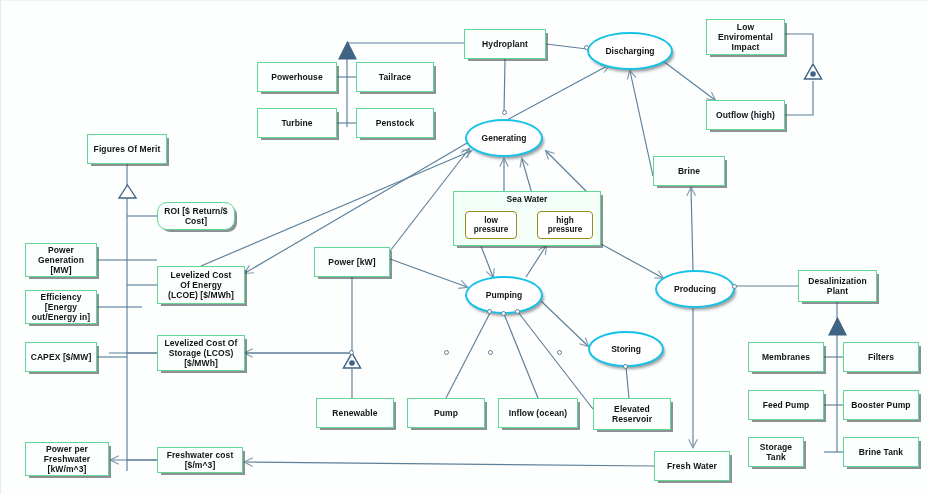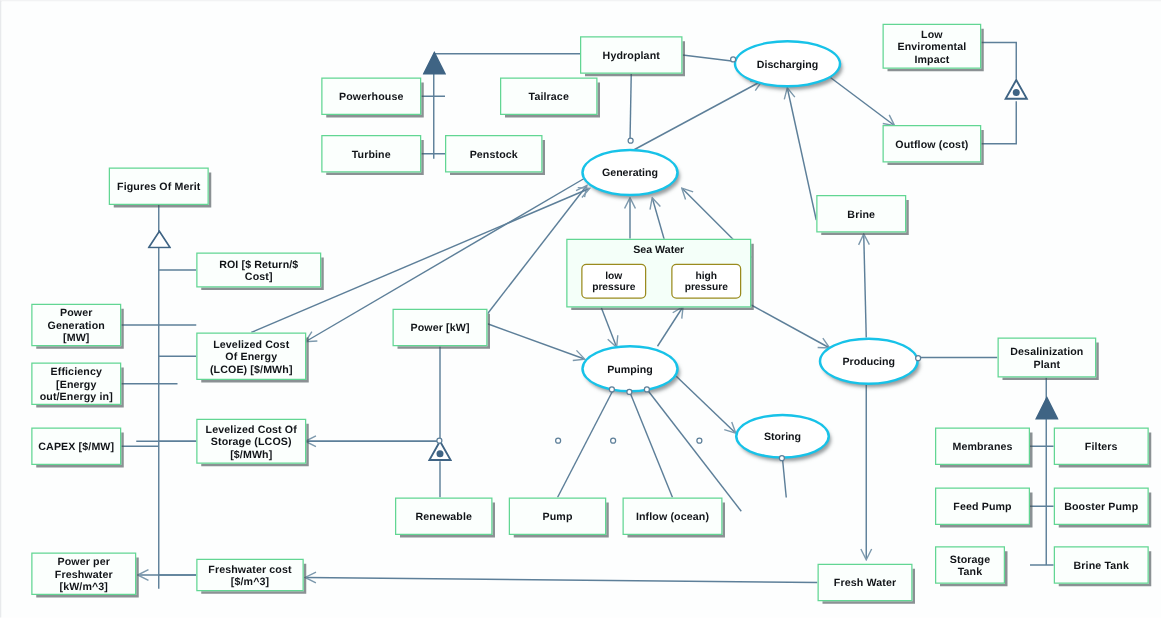--- a/index.html
+++ b/index.html
@@ -212,21 +212,21 @@
   </div>
   <div class="inner" style="left:536px;top:210px;width:56px;height:28px;text-align:center;">
     <span>high
 pressure</span>
   </div>
 
   <div class="node" style="left:86px;top:133px;width:80px;height:30px;">
     <span>Figures Of Merit</span>
     </div>
 
-  <div class="node" style="left:156px;top:201px;width:100px;height:28px;">
+  <div class="node" style="left:156px;top:201px;width:78px;height:28px;border-radius:10px;">
     <span>ROI [$ Return/$
 Cost]</span>
     </div>
 
   <div class="node" style="left:24px;top:242px;width:72px;height:34px;">
     <span>Power
 Generation
 [MW]</span>
     </div>
 
@@ -260,21 +260,21 @@
 
   <div class="node" style="left:156px;top:446px;width:86px;height:26px;">
     <span>Freshwater cost
 [$/m^3]</span>
     </div>
 
   <div class="node" style="left:256px;top:61px;width:80px;height:30px;">
     <span>Powerhouse</span>
     </div>
 
-  <div class="node" style="left:355px;top:61px;width:78px;height:30px;margin-left:44px;">
+  <div class="node" style="left:355px;top:61px;width:78px;height:30px;">
     <span>Tailrace</span>
     </div>
 
   <div class="node" style="left:256px;top:107px;width:80px;height:30px;">
     <span>Turbine</span>
     </div>
 
   <div class="node" style="left:355px;top:107px;width:78px;height:30px;">
     <span>Penstock</span>
     </div>
@@ -283,21 +283,21 @@
     <span>Hydroplant</span>
     </div>
 
   <div class="node" style="left:705px;top:18px;width:79px;height:36px;">
     <span>Low
 Enviromental
 Impact</span>
     </div>
 
   <div class="node" style="left:705px;top:99px;width:79px;height:30px;">
-    <span>Outflow (cost)</span>
+    <span>Outflow (high)</span>
     </div>
 
   <div class="node" style="left:652px;top:155px;width:72px;height:30px;">
     <span>Brine</span>
     </div>
 
   <div class="node" style="left:313px;top:246px;width:76px;height:30px;">
     <span>Power [kW]</span>
     </div>
 
@@ -335,20 +335,24 @@
     </div>
 
   <div class="node" style="left:406px;top:397px;width:78px;height:30px;">
     <span>Pump</span>
     </div>
 
   <div class="node" style="left:497px;top:397px;width:80px;height:30px;">
     <span>Inflow (ocean)</span>
     </div>
 
+  <div class="node" style="left:592px;top:397px;width:78px;height:32px;">
+    <span>Elevated
+Reservoir</span>
+    </div>
 
   <div class="node" style="left:653px;top:450px;width:76px;height:30px;">
     <span>Fresh Water</span>
     </div>
 
   <div class="ellipse" style="left:464px;top:118px;width:78px;height:38px;">
     <span>Generating</span>
     </div>
 
   <div class="ellipse" style="left:586px;top:31px;width:86px;height:38px;">

